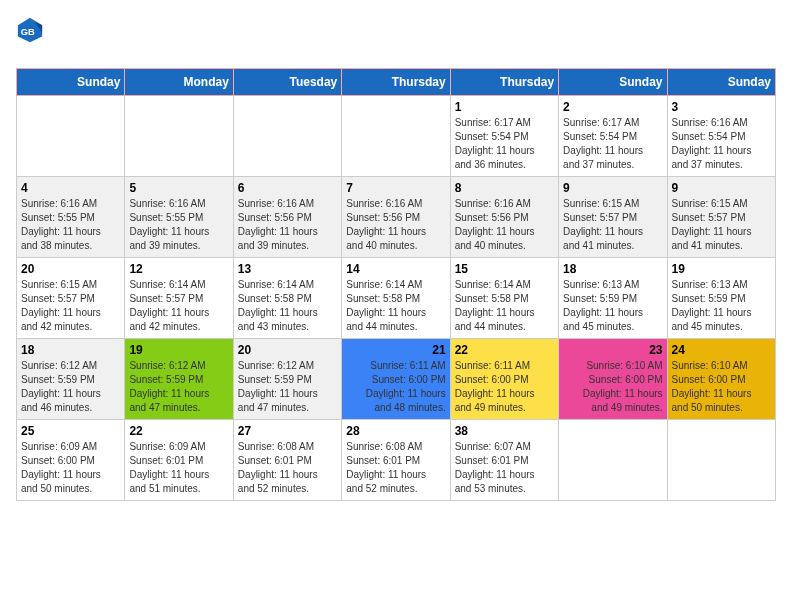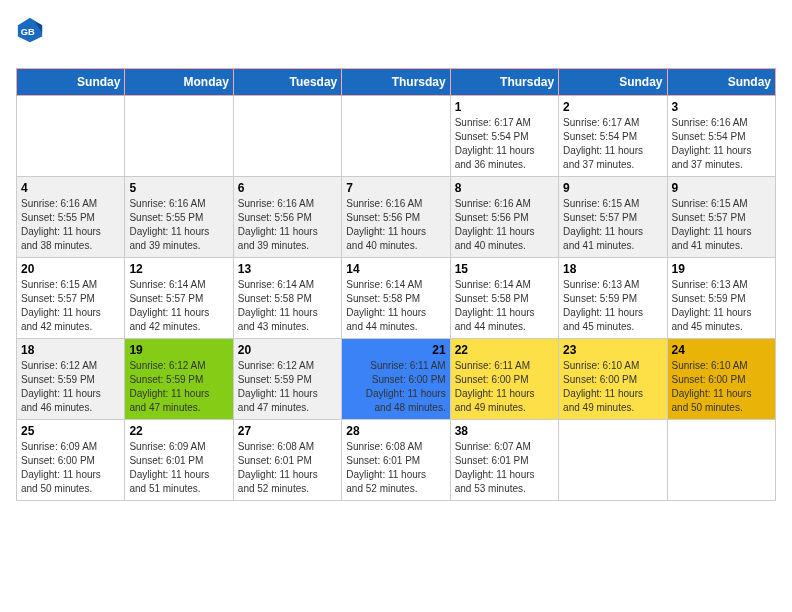--- a/index.html
+++ b/index.html
@@ -275,21 +275,21 @@
 Daylight: 11 hours
 and 48 minutes.</div>
         </td>
         <td style="background: #fde047;">
           <div class="day-num">22</div>
           <div class="day-info" style="white-space: pre-line;">Sunrise: 6:11 AM
 Sunset: 6:00 PM
 Daylight: 11 hours
 and 49 minutes.</div>
         </td>
-        <td style="background: #fde047;">
+        <td style="background: #ec4899; text-align: right;">
           <div class="day-num">23</div>
           <div class="day-info" style="white-space: pre-line;">Sunrise: 6:10 AM
 Sunset: 6:00 PM
 Daylight: 11 hours
 and 49 minutes.</div>
         </td>
         <td style="background: #eab308;">
           <div class="day-num">24</div>
           <div class="day-info" style="white-space: pre-line;">Sunrise: 6:10 AM
 Sunset: 6:00 PM

